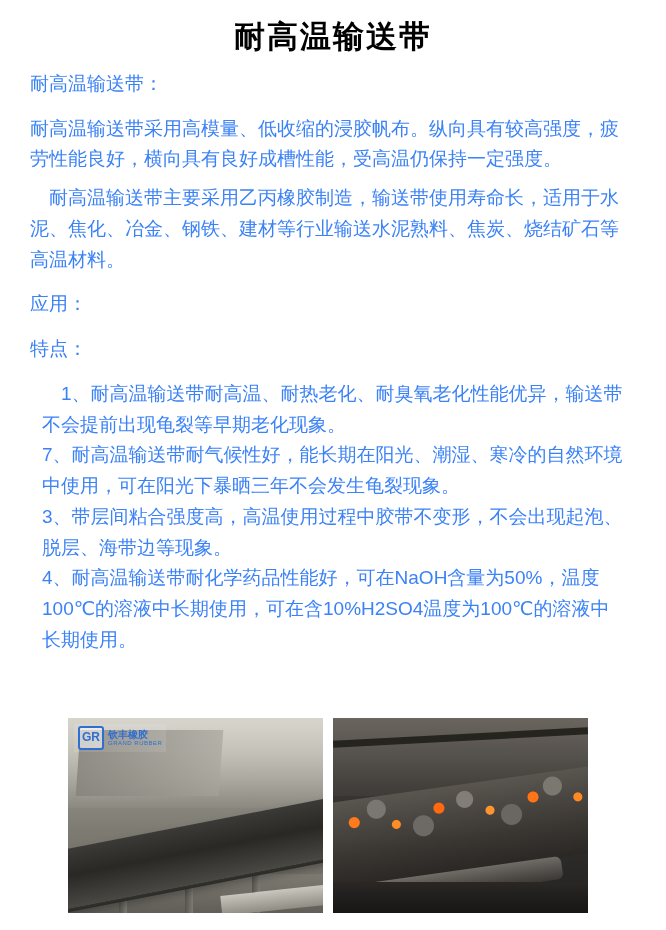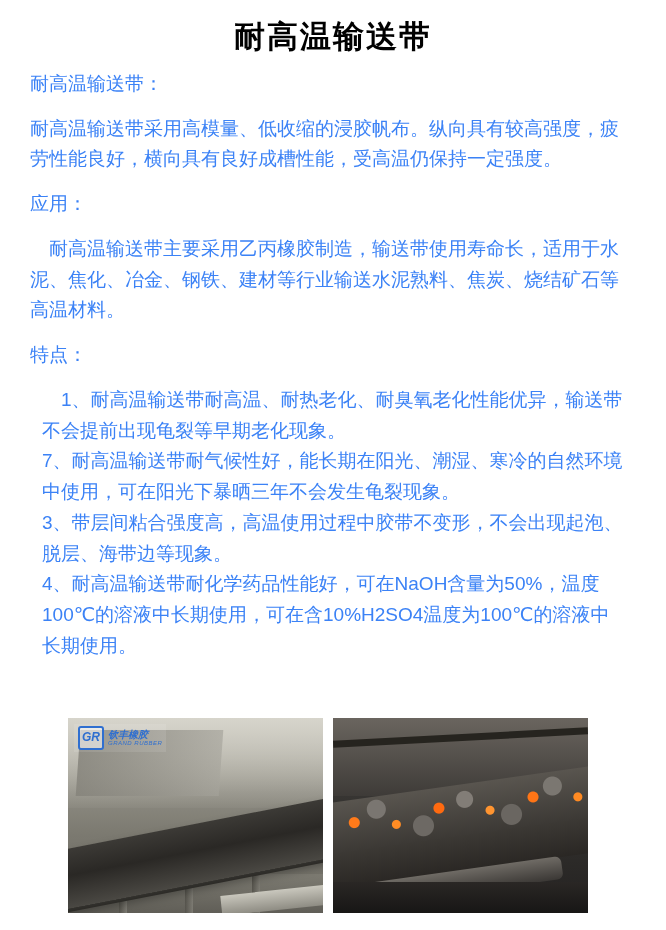--- a/index.html
+++ b/index.html
@@ -55,21 +55,20 @@
     margin: 0;
     white-space: pre-wrap;
   }
   .images-row {
     position: absolute;
     left: 68px;
     top: 700px;
     width: 530px;
     display: flex;
     gap: 10px;
-    font-style: italic;
   }
   .photo {
     position: relative;
     width: 255px;
     height: 195px;
     overflow: hidden;
     background: #6b6b68;
   }
   
   .photo-left {
@@ -239,23 +238,23 @@
 <div class="page">
 
   <h1 class="title">耐高温输送带</h1>
 
   <div class="body-text">
 
     <p class="para heading-line">耐高温输送带：</p>
 
     <p class="para">耐高温输送带采用高模量、低收缩的浸胶帆布。纵向具有较高强度，疲劳性能良好，横向具有良好成槽性能，受高温仍保持一定强度。</p>
 
+    <p class="para">　耐高温输送带主要采用乙丙橡胶制造，输送带使用寿命长，适用于水泥、焦化、冶金、钢铁、建材等行业输送水泥熟料、焦炭、烧结矿石等高温材料。</p>
+
     <p class="para gap-top heading-line">应用：</p>
-
-    <p class="para">　耐高温输送带主要采用乙丙橡胶制造，输送带使用寿命长，适用于水泥、焦化、冶金、钢铁、建材等行业输送水泥熟料、焦炭、烧结矿石等高温材料。</p>
 
     <p class="para gap-top heading-line">特点：</p>
 
     <div class="feature-list">
       <p class="feature-item">　1、耐高温输送带耐高温、耐热老化、耐臭氧老化性能优异，输送带不会提前出现龟裂等早期老化现象。</p>
       <p class="feature-item">7、耐高温输送带耐气候性好，能长期在阳光、潮湿、寒冷的自然环境中使用，可在阳光下暴晒三年不会发生龟裂现象。</p>
       <p class="feature-item">3、带层间粘合强度高，高温使用过程中胶带不变形，不会出现起泡、脱层、海带边等现象。</p>
       <p class="feature-item">4、耐高温输送带耐化学药品性能好，可在NaOH含量为50%，温度100℃的溶液中长期使用，可在含10%H2SO4温度为100℃的溶液中长期使用。</p>
     </div>
 

